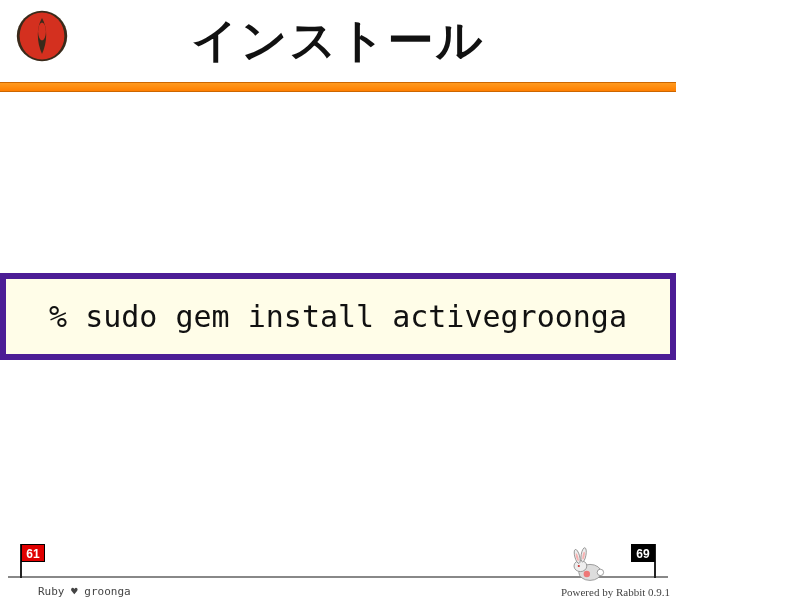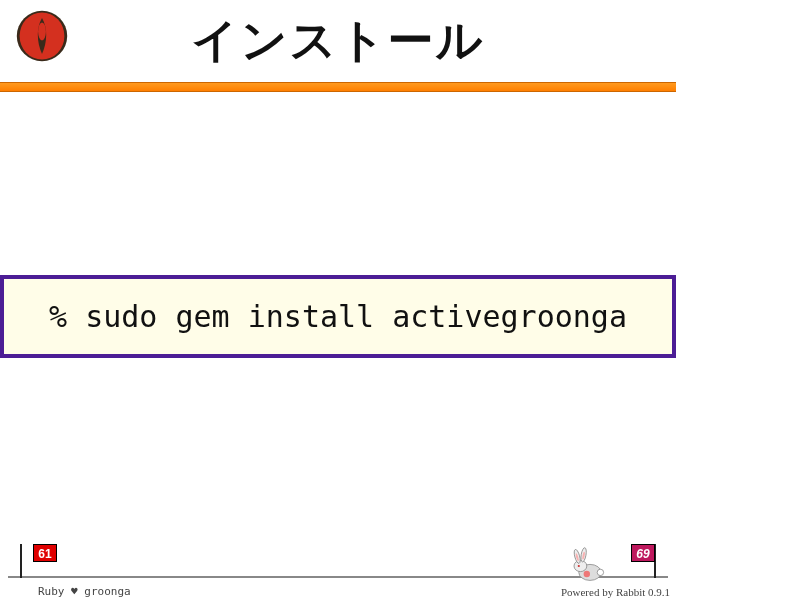--- a/index.html
+++ b/index.html
@@ -3,30 +3,30 @@
 <meta charset="utf-8">
 <style>
   * { margin: 0; padding: 0; box-sizing: border-box; }
   html, body { width: 800px; height: 600px; overflow: hidden; font-family: sans-serif; background: #fff; }
   .slide { position: relative; width: 676px; height: 600px; background: #fff; }
   .header { position: relative; height: 82px; display: flex; align-items: center; }
   .logo { position: absolute; left: 14px; top: 8px; width: 56px; height: 56px; }
   .title { width: 100%; text-align: center; font-size: 46px; font-weight: bold; color: #111; letter-spacing: 2px; }
   .hr { height: 10px; background: linear-gradient(#ff9a1f, #ff7f00); border-top: 1px solid #cc6600; border-bottom: 1px solid #cc6600; }
   .body { position: absolute; top: 92px; left: 0; right: 0; bottom: 60px; display: flex; align-items: center; justify-content: center; }
-  .codebox { width: 720px; border: 4px solid #4c1d95; background: #fffde8; padding: 20px 10px; text-align: center; font-family: "DejaVu Sans Mono", "Menlo", monospace; font-size: 30px; color: #111; }
+  .codebox { width: 720px; border: 6px solid #4c1d95; background: #fffde8; padding: 20px 10px; text-align: center; font-family: "DejaVu Sans Mono", "Menlo", monospace; font-size: 30px; color: #111; }
   .footer { position: absolute; left: 0; right: 0; bottom: 0; height: 60px; }
   .track { position: absolute; left: 8px; right: 8px; bottom: 22px; height: 2px; background: #888; }
   .flag { position: absolute; bottom: 22px; width: 24px; }
   .flag-pole { width: 2px; height: 34px; background: #222; }
-  .flag-cloth { position: absolute; left: 13px; top: 0; width: 24px; height: 18px; color: #fff; font-size: 12px; font-weight: bold; text-align: center; line-height: 18px; border: 1px solid #000; }
+  .flag-cloth { position: absolute; left: 1px; top: 0; width: 24px; height: 18px; color: #fff; font-size: 12px; font-weight: bold; text-align: center; line-height: 18px; border: 1px solid #000; }
   .flag-left { left: 20px; }
   .flag-left .flag-cloth { background: #e00000; }
   .flag-right { right: 20px; }
-  .flag-right .flag-cloth { background: #be185d; left: auto; right: 1px; font-style: italic; }
+  .flag-right .flag-cloth { background: #000000; left: auto; right: 1px; }
   .flag-right .flag-pole { margin-left: auto; }
   .rabbit { position: absolute; right: 70px; bottom: 18px; width: 40px; height: 40px; }
   .credit-left { position: absolute; left: 6px; bottom: 2px; font-size: 11px; color: #444; font-family: monospace; padding-left: 32px; }
   .credit-right { position: absolute; right: 6px; bottom: 2px; font-size: 11px; color: #444; font-family: Liberation Serif, serif; }
 </style>
 </head>
 <body>
 
 <div class="slide">
 

